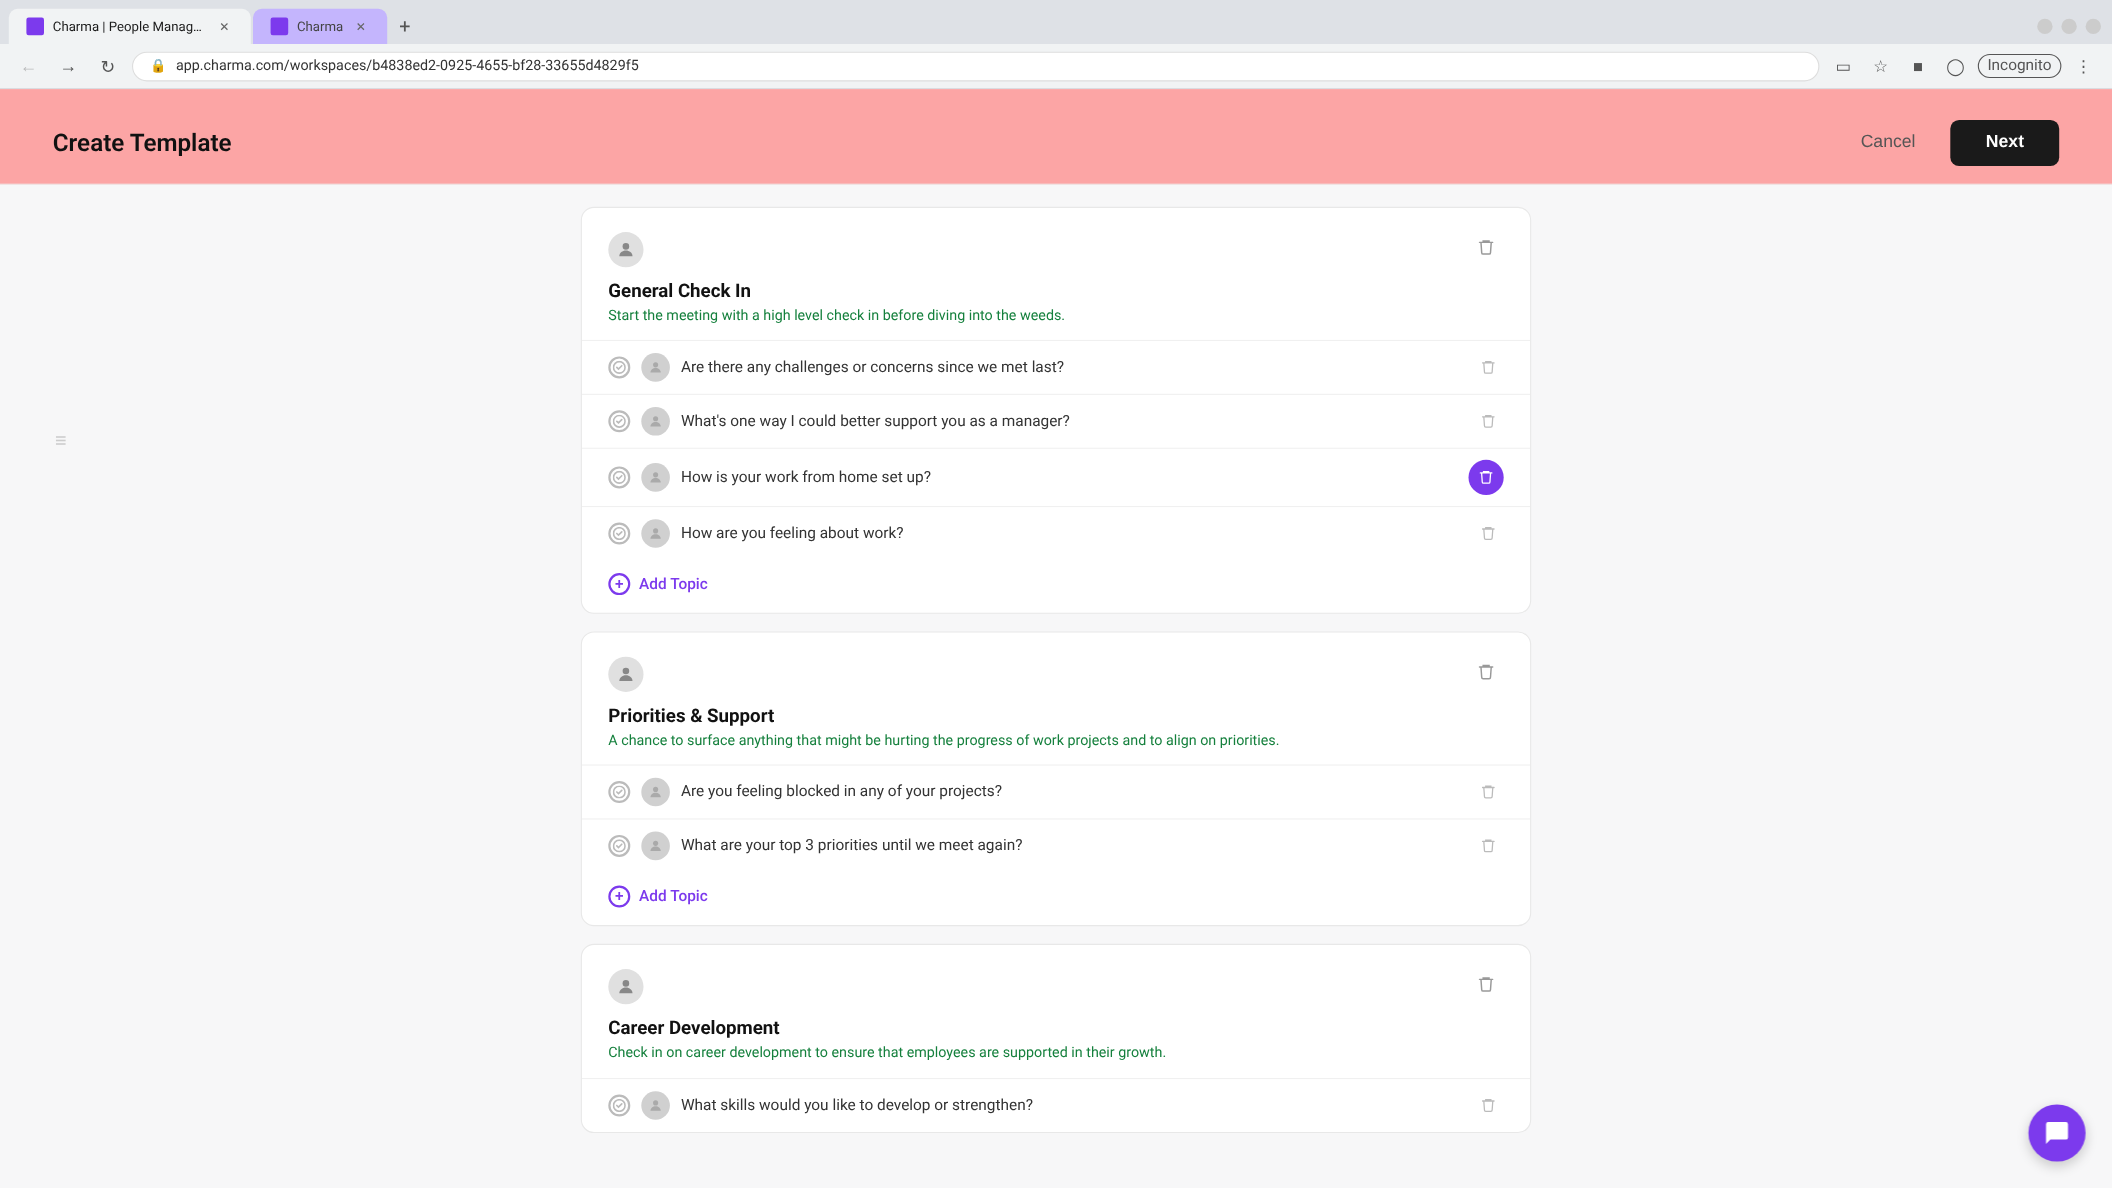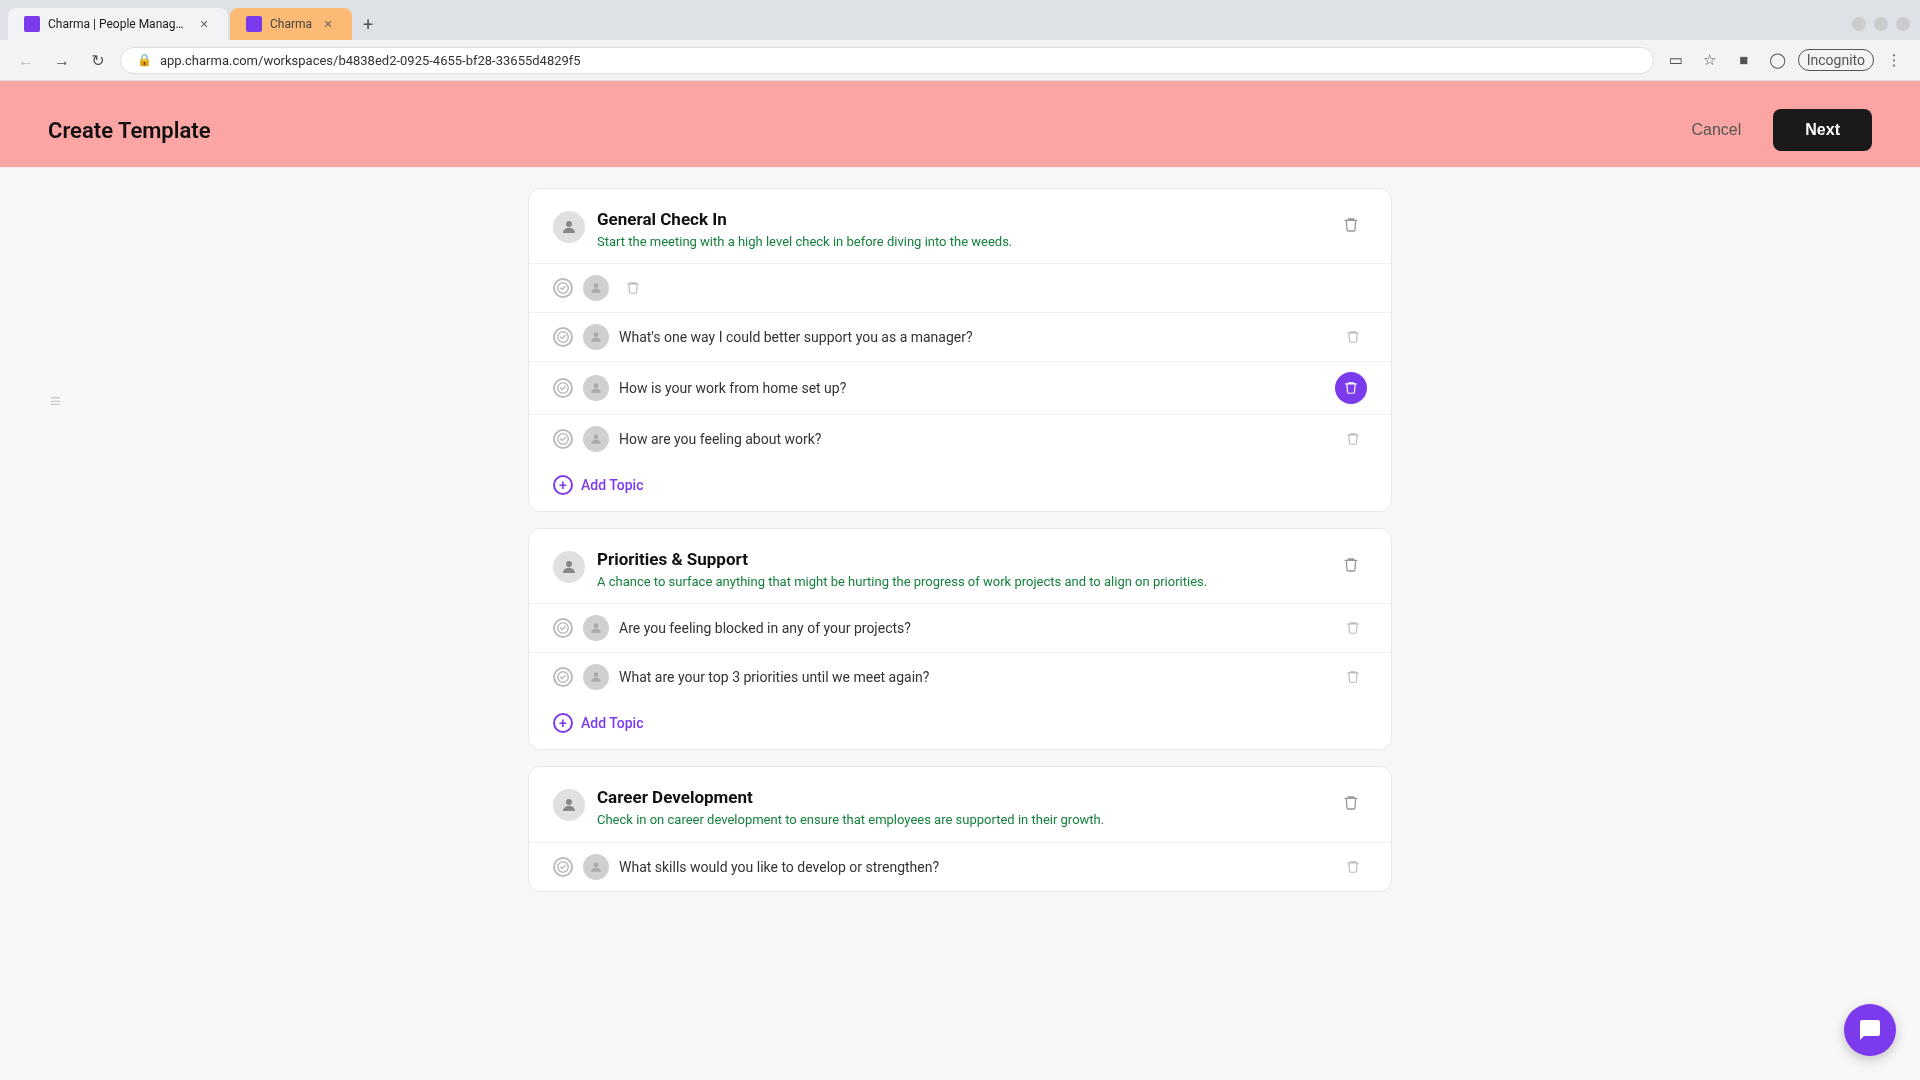--- a/index.html
+++ b/index.html
@@ -30,21 +30,21 @@
       font-size: 13px;
       cursor: pointer;
       max-width: 220px;
       position: relative;
     }
     .tab.active {
       background: #f1f3f4;
       color: #1a1a1a;
     }
     .tab.inactive {
-      background: #fdba74;
+      background: #c4b5fd;
       color: #444;
     }
     .tab-favicon {
       width: 16px;
       height: 16px;
       border-radius: 2px;
       display: inline-block;
     }
     .tab-favicon.charma1 { background: #7c3aed; }
     .tab-favicon.charma2 { background: #7c3aed; }
@@ -189,20 +189,21 @@
     .section-header {
       padding: 20px 24px 12px;
       display: flex;
       align-items: flex-start;
       justify-content: space-between;
     }
     .section-header-left {
       display: flex;
       align-items: flex-start;
       gap: 12px;
+      flex-direction: column;
     }
     .section-avatar {
       width: 32px;
       height: 32px;
       border-radius: 50%;
       background: #e0e0e0;
       display: flex;
       align-items: center;
       justify-content: center;
       font-size: 14px;
@@ -426,20 +427,21 @@
             <circle cx="8" cy="8" r="7" stroke="#bbb" stroke-width="2"></circle>
             <path d="M5 8l2 2 4-4" stroke="#bbb" stroke-width="2" stroke-linecap="round"></path>
           </svg>
       </div>
       <div class="topic-avatar">
         <svg width="14" height="14" viewBox="0 0 24 24" fill="#aaa">
             <circle cx="12" cy="8" r="4"></circle>
             <path d="M4 20c0-4 3.6-7 8-7s8 3 8 7" fill="#aaa"></path>
           </svg>
       </div>
+      <span class="topic-text">Are there any challenges or concerns since we met last?</span>
       <button class="topic-delete-btn">
         <svg width="14" height="16" viewBox="0 0 24 26" fill="currentColor">
             <path d="M3 6h18M8 6V4h8v2M19 6l-1 14a2 2 0 01-2 2H8a2 2 0 01-2-2L5 6" stroke="currentColor" stroke-width="2" fill="none" stroke-linecap="round"></path>
           </svg>
       </button>
     </div>
     <div class="topic-row">
       <div class="topic-check">
         <svg width="12" height="12" viewBox="0 0 16 16" fill="none">
             <circle cx="8" cy="8" r="7" stroke="#bbb" stroke-width="2"></circle>

